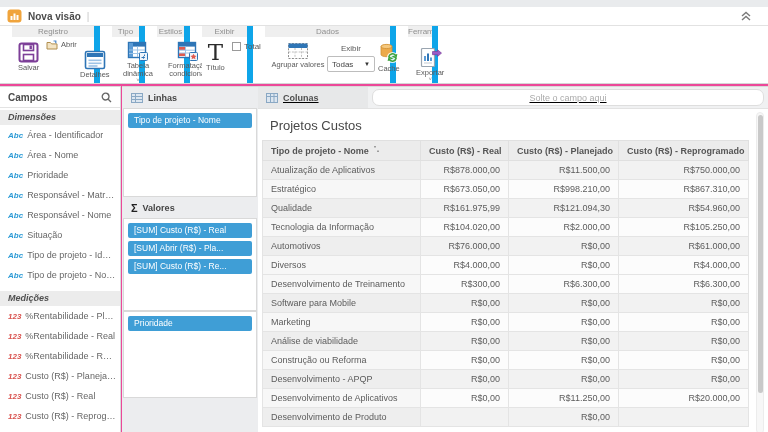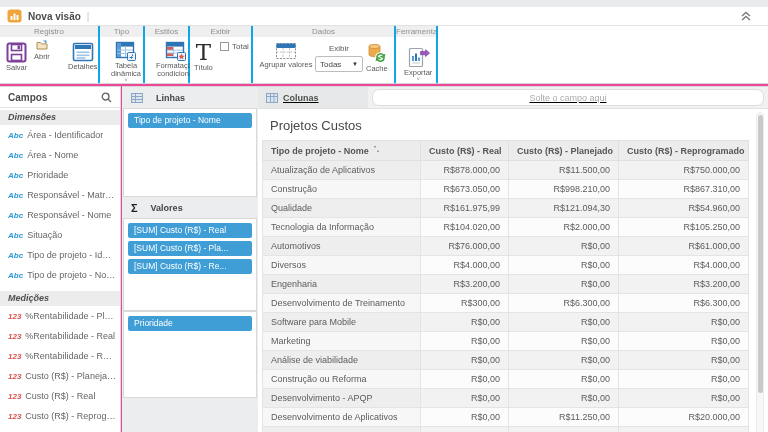--- a/index.html
+++ b/index.html
@@ -10,21 +10,21 @@
   
   .titlebar { position:absolute; left:0; top:0; width:768px; height:19px; background:#fff;
               border-bottom:1px solid #e2e2e2; display:flex; align-items:center; padding-left:7px; gap:6px; }
   .app-title { font-size:10px; font-weight:bold; color:#4c4c4c; }
   .title-sep { font-size:10px; color:#c9c9c9; }
   .collapse-btn { position:absolute; right:16px; top:3px; width:12px; height:12px; cursor:pointer; }
 
   
   .ribbon { position:absolute; left:0; top:19px; width:768px; height:58px; background:#fff;
             border-bottom:1px solid #d6d6d6; display:flex; }
-  .rgroup { border-right:2px solid #0ea5e9; height:100%; }
+  .rgroup { border-right:6px solid #0ea5e9; height:100%;padding-left:12px; }
   .rgroup-label { height:12px; background:#efefef; border-bottom:1px solid #fff; text-align:center;
                   font-size:8px; color:#8f8f8f; line-height:12px; overflow:hidden; }
   .rgroup-body { position:relative; height:45px; background:#fff; }
   .rbtn { position:absolute; display:flex; flex-direction:column; align-items:center; cursor:pointer; }
   .rbtn-label { font-size:7.5px; color:#5a5a5a; margin-top:1px; text-align:center; line-height:8px; white-space:nowrap; }
   .mini-caret { font-size:6px; color:#888; line-height:5px; }
   .chk-row { position:absolute; display:flex; align-items:center; gap:3px; cursor:pointer; }
   .chk-box { width:9px; height:9px; border:1px solid #9a9a9a; background:#fff; }
   .chk-label { font-size:8px; color:#5a5a5a; }
   .exibir-label { font-size:8px; color:#5a5a5a; text-align:center; }
@@ -44,21 +44,21 @@
                     color:#4f4f4f; padding-left:8px; line-height:15px; margin-top:2px; }
   .field-item { height:20px; display:flex; align-items:center; gap:4px; padding:0 4px 0 8px; cursor:pointer; }
   .ftype { font-size:8px; font-style:italic; font-weight:bold; flex:0 0 auto; }
   .ftype-abc { color:#2d9bd6; }
   .ftype-num { color:#d9534f; }
   .field-label { font-size:9px; color:#666; white-space:nowrap; overflow:hidden; text-overflow:ellipsis; }
 
   
   .shelf { position:absolute; left:122px; top:79px; width:136px; height:353px; background:#ecedef;
            border-top:1px solid #d9d9d9; padding:0 1px; }
-  .shelf-header { height:21px; display:flex; align-items:center; gap:13px; padding-left:8px; }
+  .shelf-header { height:21px; display:flex; align-items:center; gap:5px; padding-left:8px; }
   .shelf-title { font-size:9px; font-weight:bold; color:#454545; }
   .sigma { font-size:11px; font-weight:bold; color:#222; line-height:10px; }
   .shelf-box { background:#fff; border:1px solid #d9d9d9; padding:4px; display:flex; flex-direction:column; gap:3px; }
   .box-linhas { height:89px; }
   .box-valores { height:93px; }
   .box-filtros { height:87px; }
   .chip { background:#3f9ed6; color:#fff; font-size:8.5px; height:15px; line-height:15px;
           padding-left:6px; border-radius:2px; white-space:nowrap; overflow:hidden; cursor:grab; }
 
   
@@ -117,28 +117,28 @@
       <div class="rgroup-body">
         <div class="rbtn" style="left:6px; top:4px;">
           <svg width="21" height="21" viewBox="0 0 21 21">
             <rect x="1.5" y="1.5" width="18" height="18" rx="2" fill="none" stroke="#7d3f98" stroke-width="2"></rect>
             <rect x="5.5" y="2.5" width="10" height="6" fill="none" stroke="#7d3f98" stroke-width="1.6"></rect>
             <rect x="11.5" y="3.5" width="2.4" height="3.6" fill="#7d3f98"></rect>
             <rect x="5.5" y="12.5" width="10" height="6" fill="none" stroke="#7d3f98" stroke-width="1.6"></rect>
           </svg>
           <span class="rbtn-label">Salvar</span>
         </div>
-        <div class="rbtn" style="left:34px; top:2px; flex-direction:column; gap:3px; align-items:center;">
+        <div class="rbtn" style="left:34px; top:2px; flex-direction:row; gap:3px; align-items:center;">
           <svg width="12" height="10" viewBox="0 0 12 10">
             <path d="M1 2.5 h3.4 l1.2 1.4 H11 V9 H1 Z" fill="#f3e4c4" stroke="#b08e4e" stroke-width="1"></path>
             <path d="M7.5 1 l2.3 0 l0 2.3" fill="none" stroke="#4a86c8" stroke-width="1.2"></path>
           </svg>
           <span class="rbtn-label" style="margin-top:0">Abrir</span>
         </div>
-        <div class="rbtn" style="left:68px; top:4px;">
+        <div class="rbtn" style="left:68px; top:12px;">
           <svg width="22" height="20" viewBox="0 0 22 20">
             <rect x="1.5" y="1.5" width="19" height="17" rx="1.5" fill="#fff" stroke="#2e75b6" stroke-width="1.6"></rect>
             <rect x="3" y="3" width="16" height="4" fill="#2e75b6"></rect>
             <rect x="4.5" y="9.5" width="13" height="1.6" fill="#9dc3e6"></rect>
             <rect x="4.5" y="12.5" width="13" height="1.6" fill="#9dc3e6"></rect>
             <rect x="4.5" y="15.2" width="9" height="1.6" fill="#9dc3e6"></rect>
           </svg>
           <span class="rbtn-label">Detalhes</span>
         </div>
       </div>
@@ -343,21 +343,21 @@
     <div class="shelf-box box-linhas">
       <div class="chip">Tipo de projeto - Nome</div>
     </div>
 
     <div class="shelf-header">
       <span class="sigma">Σ</span>
       <span class="shelf-title">Valores</span>
     </div>
     <div class="shelf-box box-valores">
       <div class="chip">[SUM] Custo (R$) - Real</div>
-      <div class="chip">[SUM] Custo (R$) - Pla...</div>
+      <div class="chip">[SUM] Abrir (R$) - Pla...</div>
       <div class="chip">[SUM] Custo (R$) - Re...</div>
     </div>
 
     <div class="shelf-box box-filtros">
       <div class="chip">Prioridade</div>
     </div>
   </div>
 
   <div class="main">
     <div class="columns-bar">
@@ -399,21 +399,21 @@
           </tr>
         </thead>
         <tbody>
           <tr class="odd">
               <td>Atualização de Aplicativos</td>
               <td class="num">R$878.000,00</td>
               <td class="num">R$11.500,00</td>
               <td class="num">R$750.000,00</td>
             </tr>
           <tr class="even">
-              <td>Construção</td>
+              <td>Estratégico</td>
               <td class="num">R$673.050,00</td>
               <td class="num">R$998.210,00</td>
               <td class="num">R$867.310,00</td>
             </tr>
           <tr class="odd">
               <td>Qualidade</td>
               <td class="num">R$161.975,99</td>
               <td class="num">R$121.094,30</td>
               <td class="num">R$54.960,00</td>
             </tr>
@@ -428,26 +428,20 @@
               <td class="num">R$76.000,00</td>
               <td class="num">R$0,00</td>
               <td class="num">R$61.000,00</td>
             </tr>
           <tr class="even">
               <td>Diversos</td>
               <td class="num">R$4.000,00</td>
               <td class="num">R$0,00</td>
               <td class="num">R$4.000,00</td>
             </tr>
-          <tr class="odd">
-              <td>Engenharia</td>
-              <td class="num">R$3.200,00</td>
-              <td class="num">R$0,00</td>
-              <td class="num">R$3.200,00</td>
-            </tr>
           <tr class="even">
               <td>Desenvolvimento de Treinamento</td>
               <td class="num">R$300,00</td>
               <td class="num">R$6.300,00</td>
               <td class="num">R$6.300,00</td>
             </tr>
           <tr class="odd">
               <td>Software para Mobile</td>
               <td class="num">R$0,00</td>
               <td class="num">R$0,00</td>

